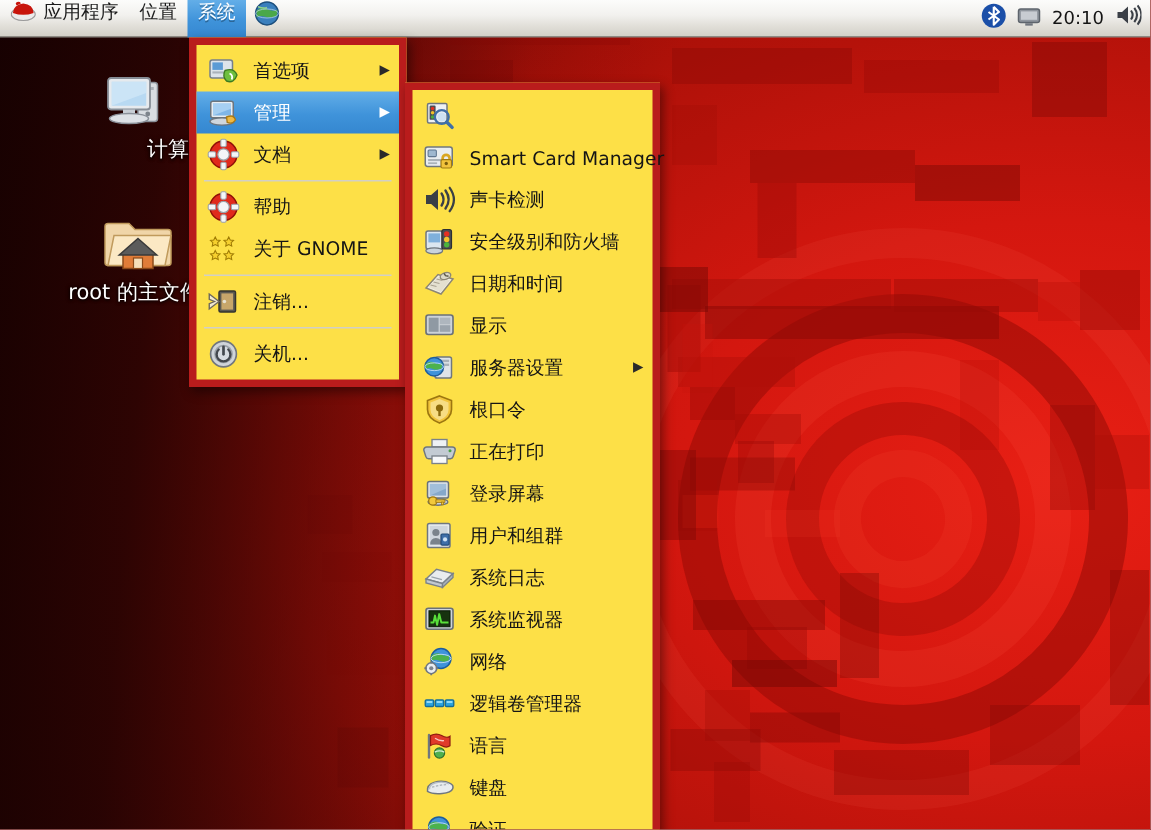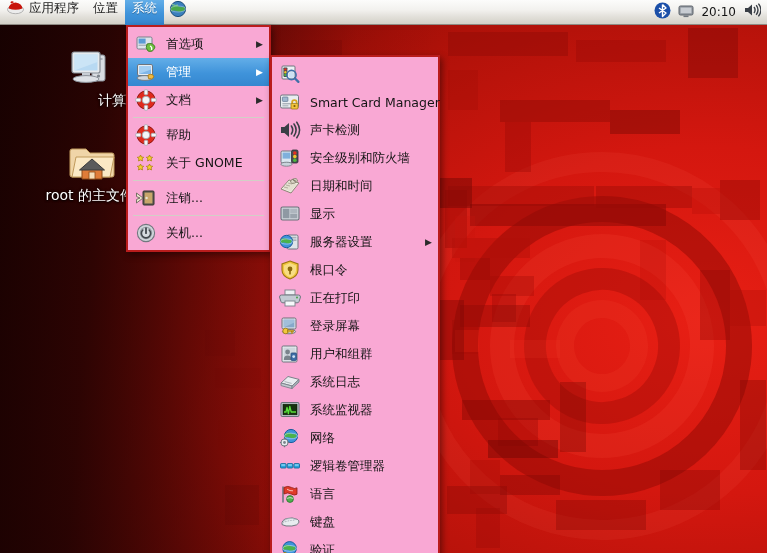--- a/index.html
+++ b/index.html
@@ -52,22 +52,22 @@
   }
   .pmenu.sel{
     background:linear-gradient(180deg,#63aee8 0%,#3f93da 55%,#3587d0 100%);
     color:#fff; text-shadow:0 1px 0 rgba(0,0,0,.3);
   }
   #tray{ margin-left:auto; display:flex; align-items:center; gap:7px; padding-right:6px; }
   #clock{ font-size:12px; color:#141414; }
 
   
   .menu{
-    position:absolute; background:#f9a8d4;
-    border:2px solid #b91c1c;
+    position:absolute; background:#fde047;
+    border:5px solid #b91c1c;
     box-shadow:2px 3px 7px rgba(0,0,0,.45);
     padding:3px 0;
   }
   .mi{
     display:flex; align-items:center; height:28px;
     padding:0 6px 0 7px; gap:9px; cursor:default; position:relative;
   }
   .mi.hl{
     background:linear-gradient(180deg,#63aee8 0%,#3f93da 55%,#3587d0 100%);
     color:#fff;

